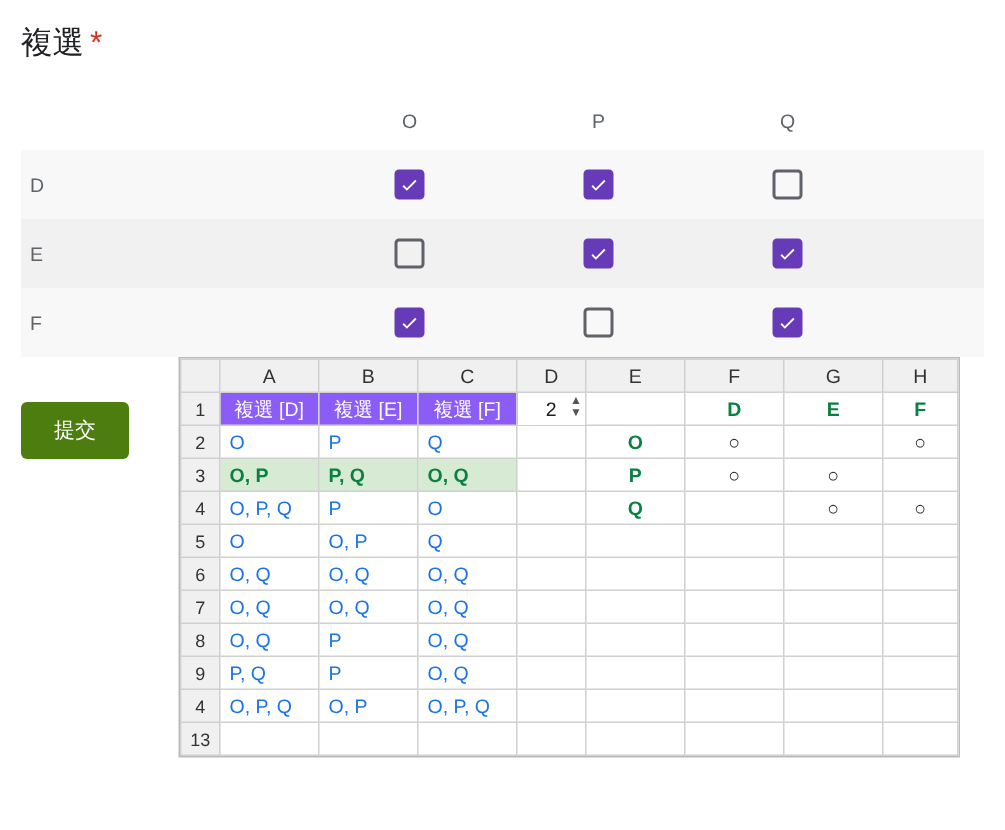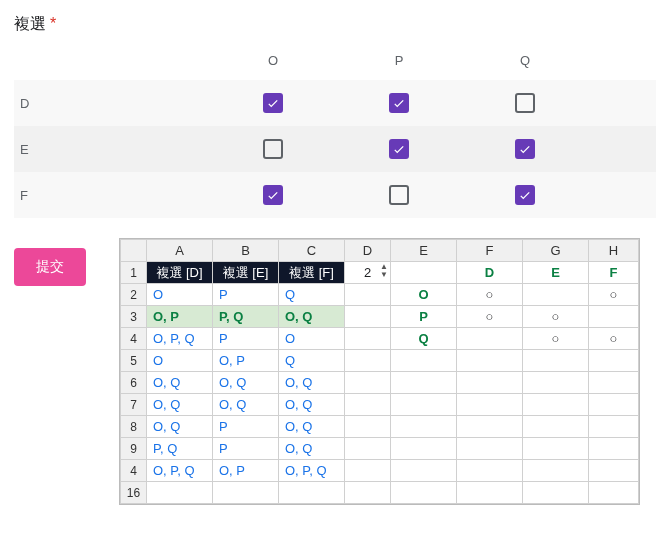--- a/index.html
+++ b/index.html
@@ -1,39 +1,39 @@
 <!DOCTYPE html>
 <html><head>
 <meta charset="utf-8">
 <style>
 *{box-sizing:border-box;margin:0;padding:0}
 body{font-family:Arial,"Microsoft JhengHei",sans-serif;font-size:14px;color:#202124;background:#fff;width:670px;height:553px;overflow:hidden;position:relative}
 .form-container{padding:14px 14px 0 14px}
-.form-title{font-size:16px;color:#202124;margin-bottom:18px}
+.form-title{font-size:21px;color:#202124;margin-bottom:31px}
 .req-star{color:#d93025;margin-left:4px}
 .grid-head{display:flex;padding-left:0;margin-bottom:12px}
 .grid-head .rowlbl{width:196px}
 .grid-head .collbl{width:126px;text-align:center;color:#5f6368;font-size:13px}
 .grid-row{display:flex;align-items:center;height:46px}
 .grid-row.alt{background:#f1f1f1}
 .grid-row.alt2{background:#f8f8f8}
 .grid-row .rowlbl{width:196px;color:#5f6368;font-size:13px;padding-left:6px}
 .grid-row .cell{width:126px;display:flex;justify-content:center}
 .chk{width:20px;height:20px;border:2px solid #5f6368;border-radius:3px;display:inline-flex;align-items:center;justify-content:center;cursor:pointer}
 .chk.checked{background:#673ab7;border-color:#673ab7}
 .chk.checked svg{display:block}
 .chk svg{display:none;width:14px;height:14px}
-.submit-btn{background:#ec4899;color:#fff;border:none;padding:10px 22px;border-radius:4px;font-size:14px;cursor:pointer;margin-top:30px;margin-bottom:16px}
+.submit-btn{background:#4d7c0f;color:#fff;border:none;padding:10px 22px;border-radius:4px;font-size:14px;cursor:pointer;margin-top:30px;margin-bottom:16px}
 .spreadsheet{position:absolute;left:119px;top:238px;background:#fff;border:1px solid #bbb}
 .ss-table{border-collapse:collapse;font-size:13px}
 .ss-table th,.ss-table td{border:1px solid #d0d0d0;height:22px;padding:0 4px;text-align:center;background:#fff}
 .ss-table th{background:#f0f0f0;font-weight:normal;color:#333}
 .ss-table th.corner{background:#f0f0f0;width:26px}
 .ss-table td.rownum{background:#f0f0f0;width:26px;color:#333;text-align:center;font-size:12px}
-.ss-table .hdr-blue{background:#0f172a;color:#fff;font-weight:normal}
+.ss-table .hdr-blue{background:#8b5cf6;color:#fff;font-weight:normal}
 .ss-table .blue-txt{color:#1a73e8;text-align:left;padding-left:6px}
 .ss-table .green-bg{background:#d7ead3}
 .ss-table .green-txt{color:#0b8043;font-weight:bold;text-align:left;padding-left:6px}
 .ss-table .green-ctr{color:#0b8043;font-weight:bold;text-align:center}
 .ss-table .circle{text-align:center;font-size:13px}
 .colA{width:66px}.colB{width:66px}.colC{width:66px}.colD{width:46px}.colE{width:66px}.colF{width:66px}.colG{width:66px}.colH{width:50px}
 .spinner{position:relative;text-align:right;padding-right:14px}
 .spinner .arrows{position:absolute;right:2px;top:1px;display:flex;flex-direction:column;line-height:8px;font-size:8px;color:#555}
 </style>
 </head>
@@ -235,21 +235,21 @@
           <td class="colA blue-txt">O, P, Q</td>
           <td class="colB blue-txt">O, P</td>
           <td class="colC blue-txt">O, P, Q</td>
           <td class="colD "></td>
           <td class="colE "></td>
           <td class="colF "></td>
           <td class="colG "></td>
           <td class="colH "></td>
         </tr>
         <tr>
-          <td class="rownum">16</td>
+          <td class="rownum">13</td>
           <td class="colA "></td>
           <td class="colB "></td>
           <td class="colC "></td>
           <td class="colD "></td>
           <td class="colE "></td>
           <td class="colF "></td>
           <td class="colG "></td>
           <td class="colH "></td>
         </tr>
       </tbody>

